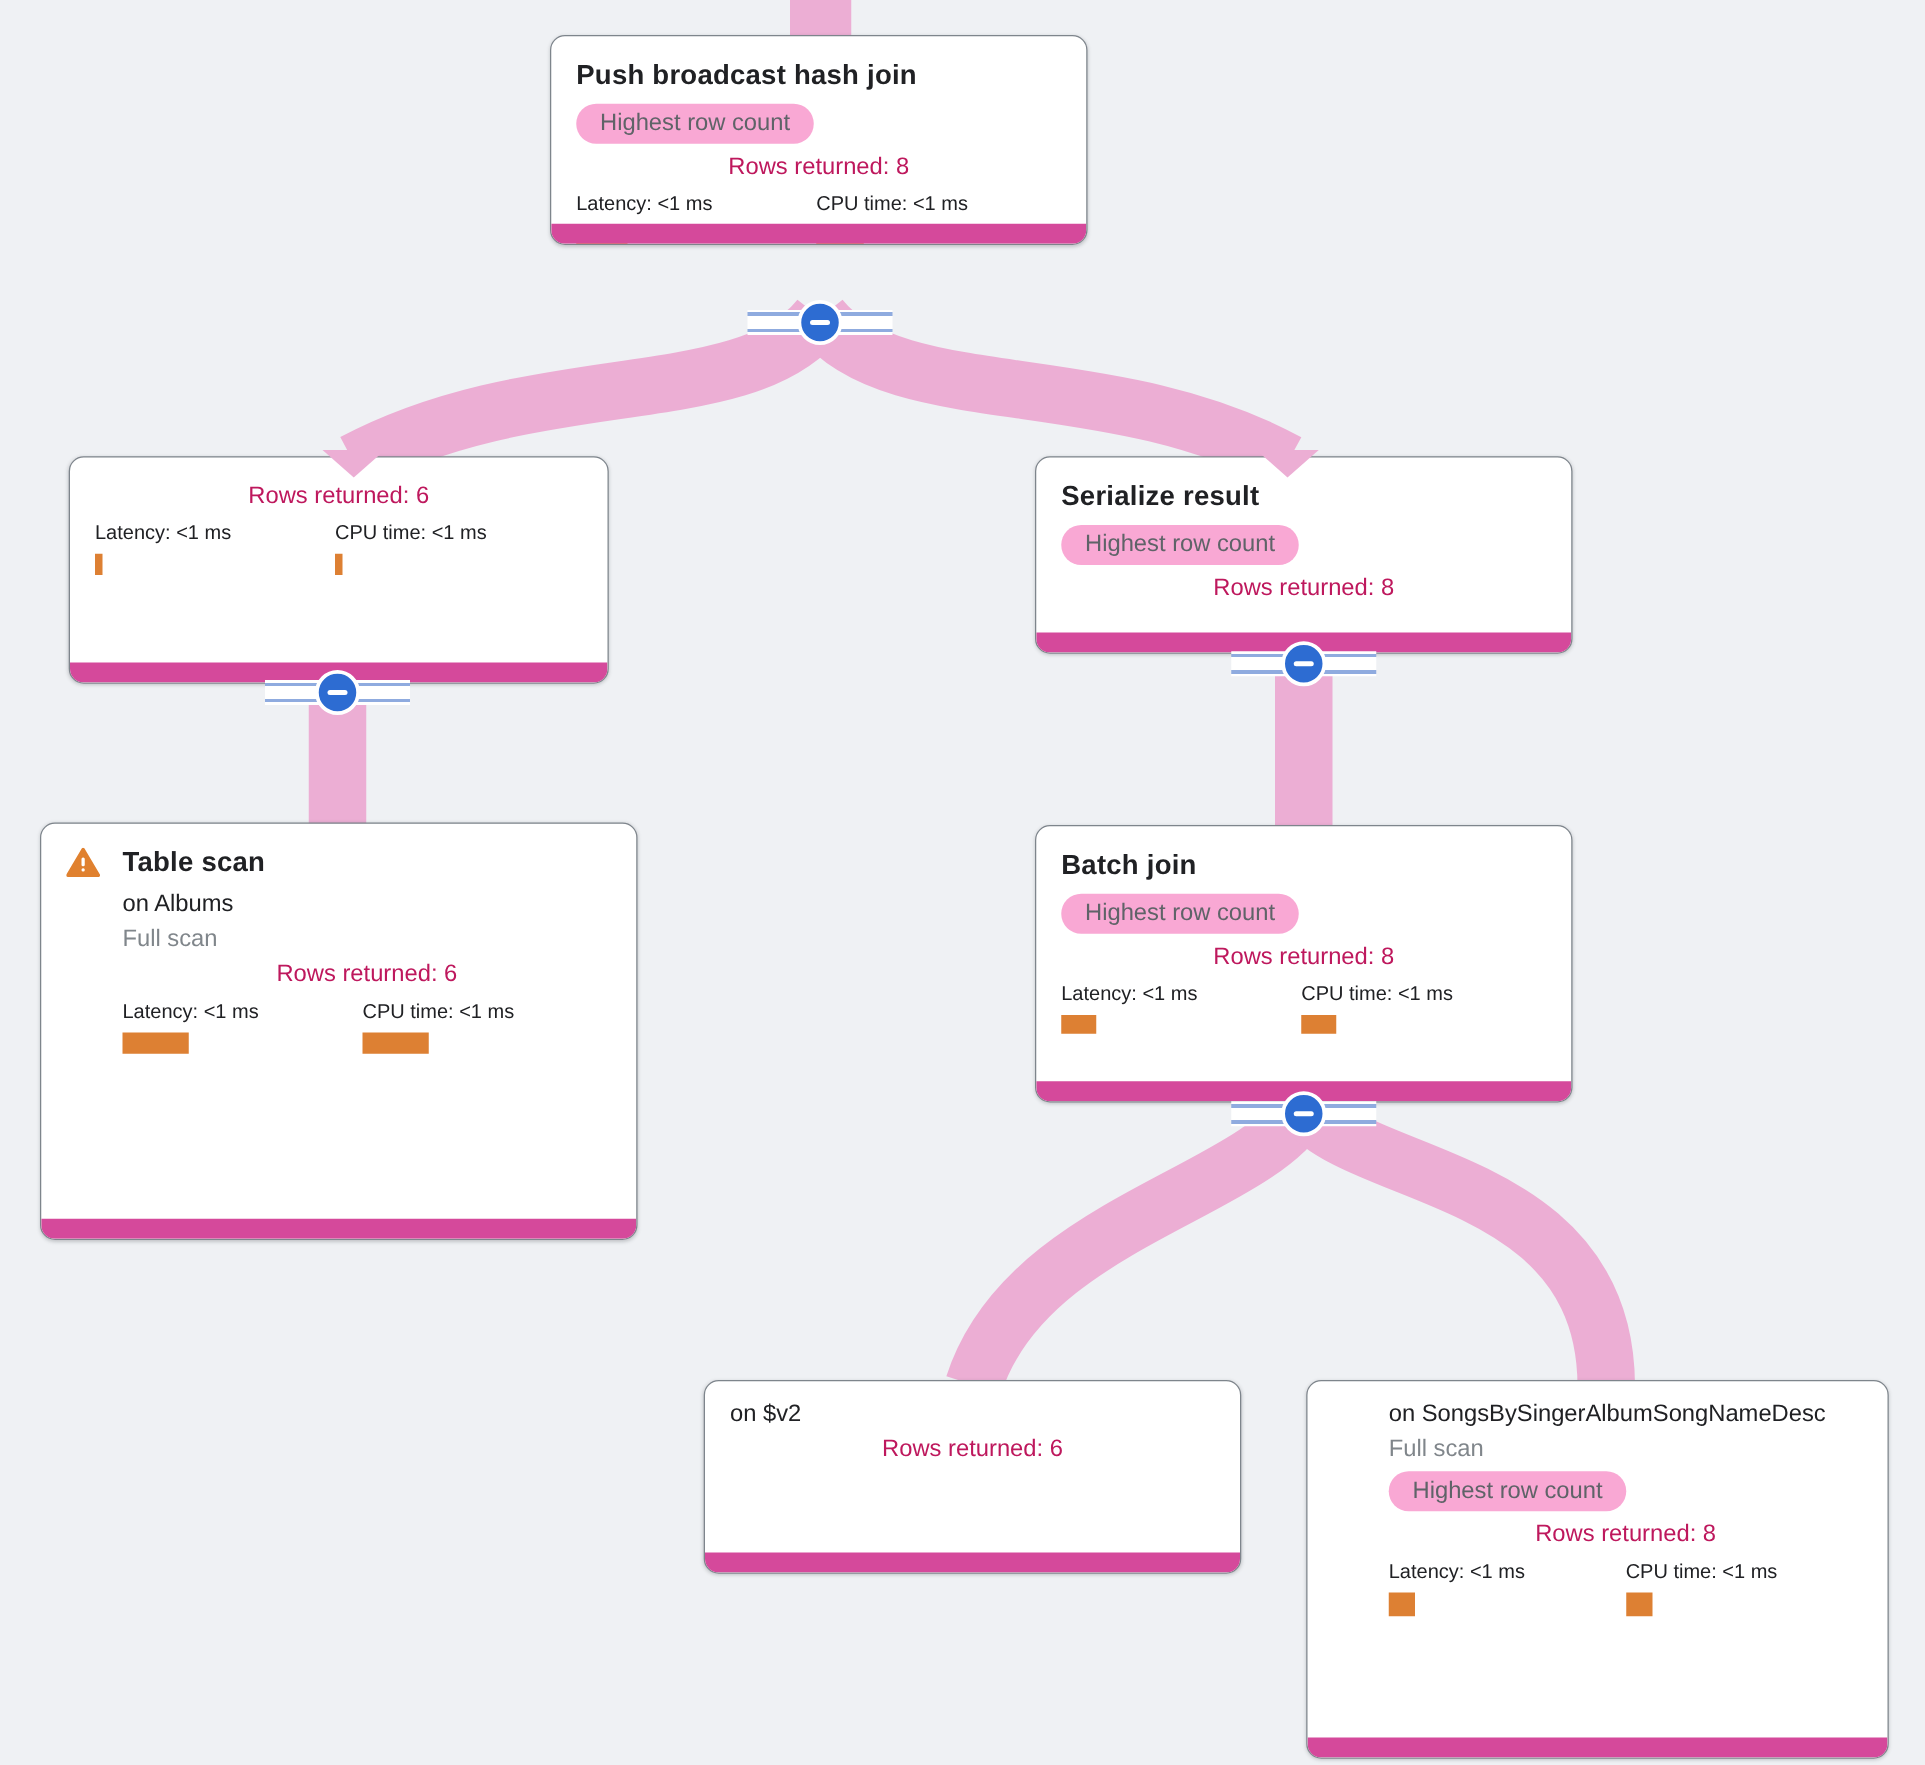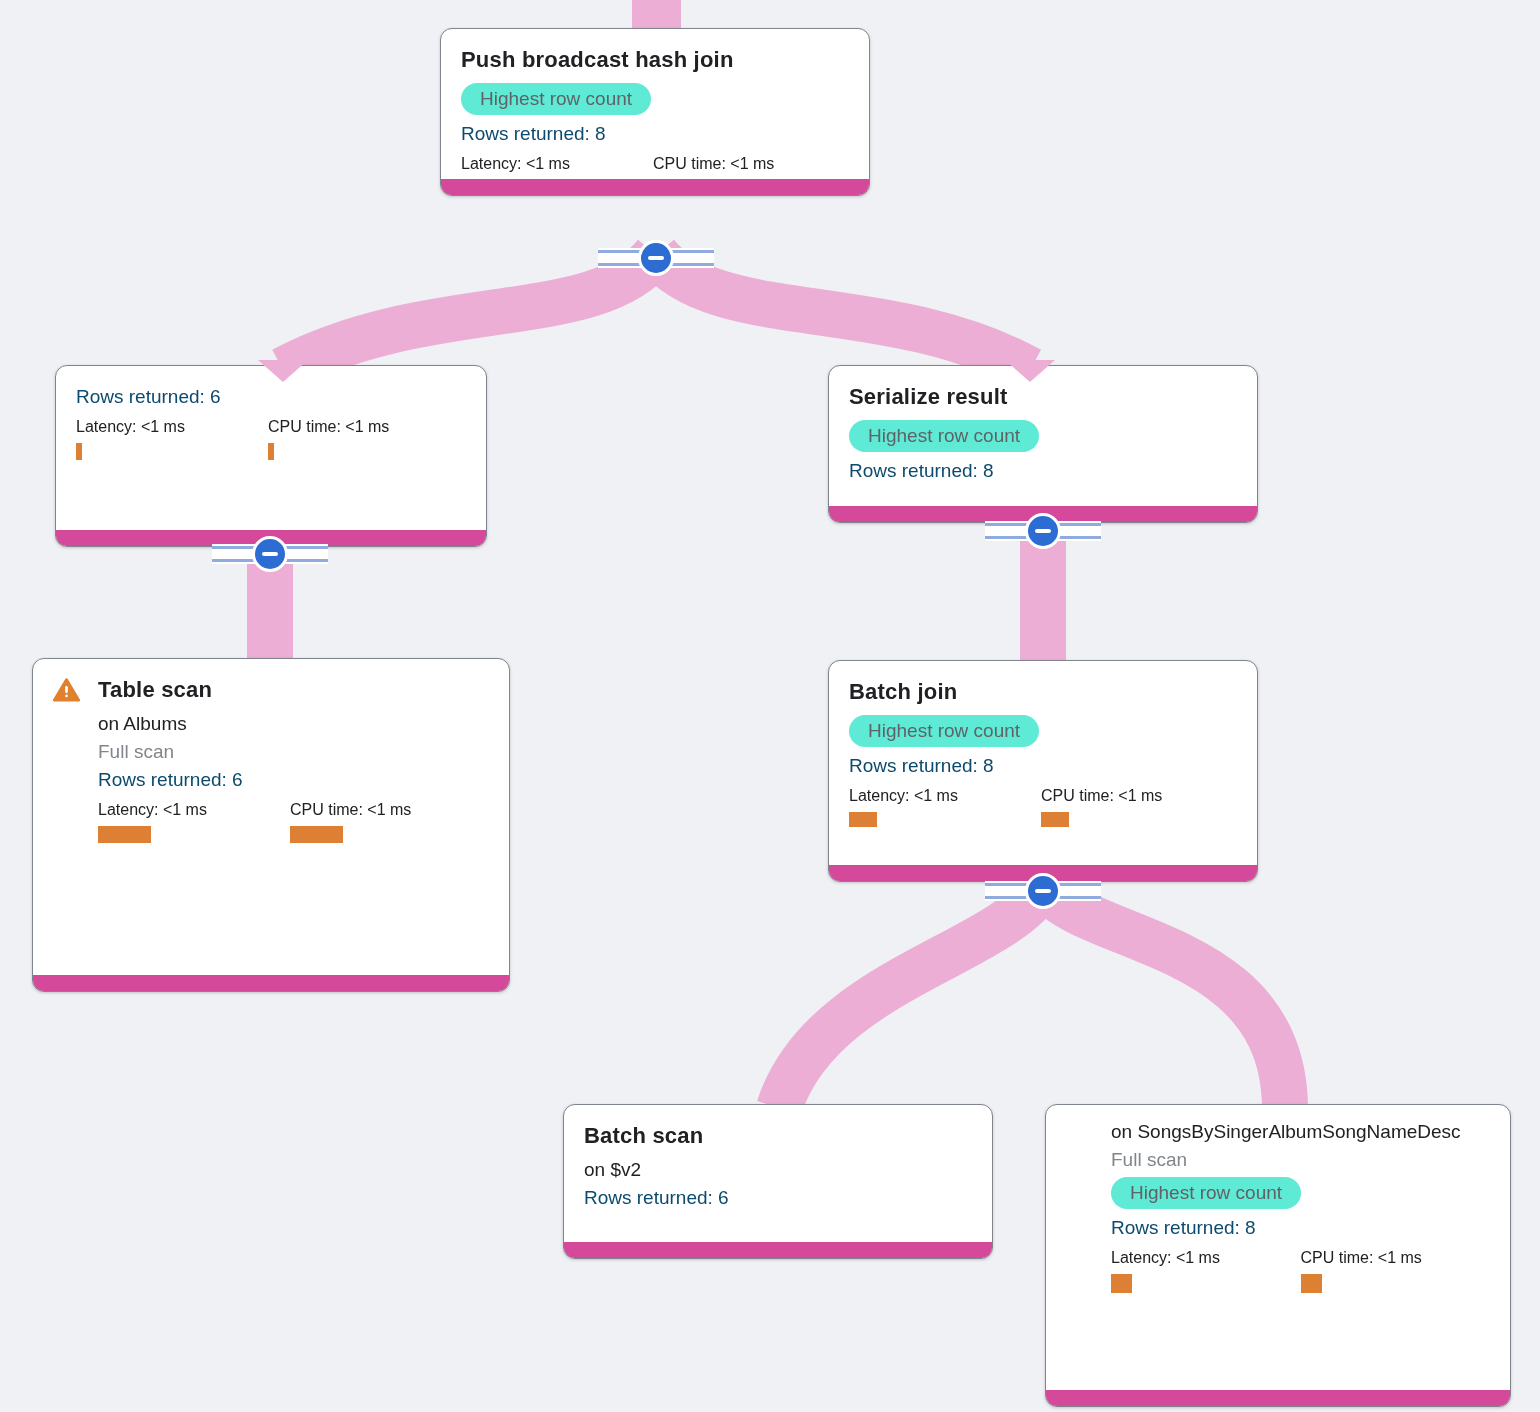--- a/index.html
+++ b/index.html
@@ -16,24 +16,24 @@
   }
   .card-body{padding:14px 20px 10px 20px;}
   .footer-bar{position:absolute;left:0;right:0;bottom:0;height:16px;background:#d5499b;}
   .title-row{display:flex;align-items:center;gap:18px;margin:4px 0 10px 0;}
   .title{font-size:22px;font-weight:600;color:#202124;letter-spacing:.2px;}
   .indent{margin-left:45px;}
   .sub{font-size:19px;color:#202124;margin:2px 0 6px 0;}
   .sub-gray{font-size:19px;color:#80868b;margin:2px 0 6px 0;}
   .badge-line{margin:4px 0 8px 0;}
   .badge{
-    display:inline-block;background:#5eead4;color:#5f6368;font-size:19px;font-weight:500;
+    display:inline-block;background:#f9a8d4;color:#5f6368;font-size:19px;font-weight:500;
     padding:4px 19px;border-radius:18px;line-height:24px;
   }
-  .rows{font-size:19px;color:#0c4a6e;margin:6px 0 8px 0;}
+  .rows{font-size:19px;color:#be185d;margin:6px 0 8px 0;text-align:center;}
   .metrics{display:flex;margin-top:10px;}
   .metric{width:192px;}
   .metric-label{font-size:16px;color:#202124;}
   .bar{background:#dd8033;margin-top:7px;}
   .warn{width:27px;height:24px;flex:0 0 auto;}
   .collapse{
     position:absolute;z-index:4;width:116px;height:20px;margin-left:-58px;margin-top:-10px;
   }
   .collapse .band{
     position:absolute;left:0;top:0;right:0;bottom:0;
@@ -155,23 +155,20 @@
           <div class="metric-label">CPU time: &lt;1 ms</div>
           <div class="bar" style="width:28px;height:15px"></div>
         </div>
       </div>
     </div>
     <div class="footer-bar"></div>
   </div>
 
   <div class="card" style="left:563px;top:1104px;width:430px;height:155px;">
     <div class="card-body">
-      <div class="title-row">
-        <span class="title">Batch scan</span>
-      </div>
       <div class="sub">on $v2</div>
       <div class="rows">Rows returned: 6</div>
     </div>
     <div class="footer-bar"></div>
   </div>
 
   <div class="card" style="left:1045px;top:1104px;width:466px;height:303px;">
     <div class="card-body">
       <div class="indent">
         <div class="sub">on SongsBySingerAlbumSongNameDesc</div>

